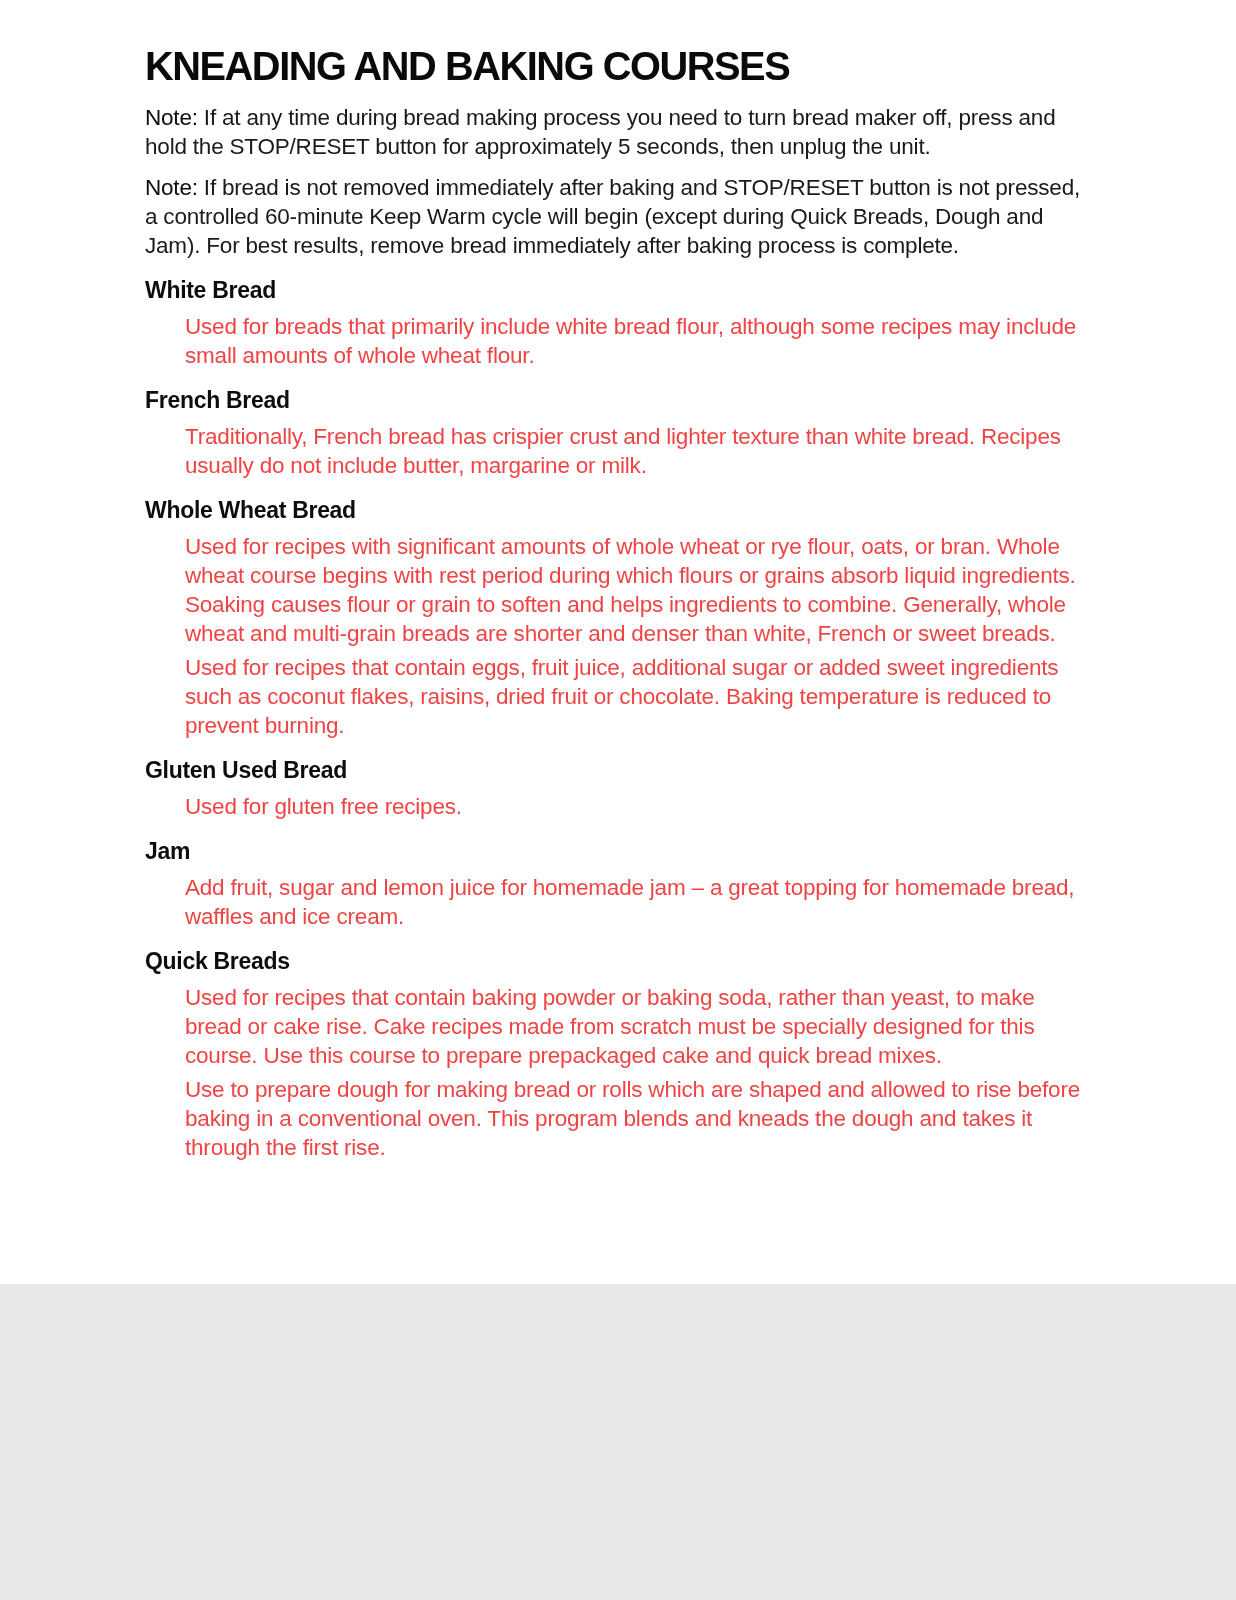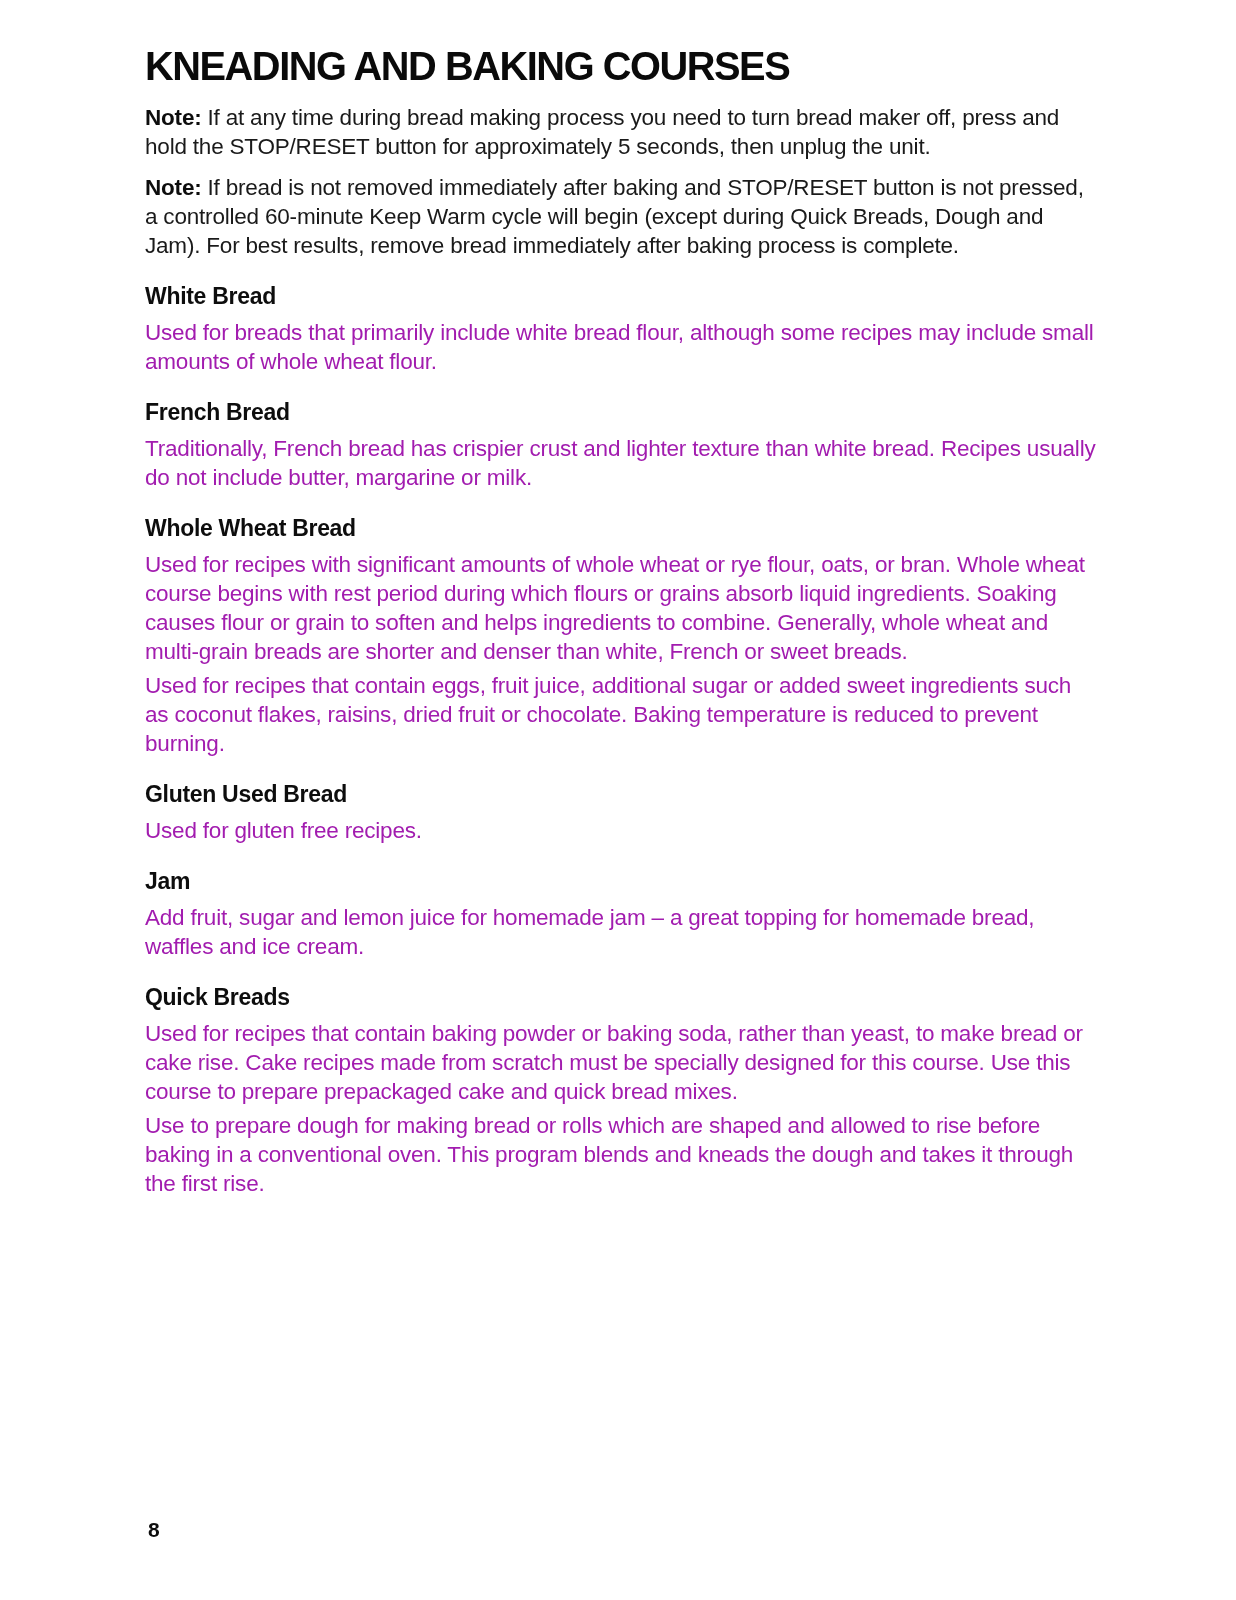--- a/index.html
+++ b/index.html
@@ -2,21 +2,21 @@
 <html><head>
 <meta charset="utf-8">
 <style>
   * { margin: 0; padding: 0; box-sizing: border-box; }
   html, body { background: #e8e8e8; }
   body { font-family: "Liberation Sans", sans-serif; }
 
   .page {
     position: relative;
     width: 1236px;
-    height: 1600px;
+    height: 1284px;
     margin: 0 auto;
     background: #ffffff;
     color: #161616;
     overflow: hidden;
   }
 
   .content {
     position: absolute;
     left: 145px;
     top: 44px;
@@ -37,40 +37,41 @@
 
   .para {
     font-size: 22.5px;
     line-height: 29px;
     letter-spacing: -0.2px;
     margin-bottom: 12px;
     color: #1a1a1a;
   }
 
   .para .note-label {
-    font-weight: 700;
+    font-weight: 400;
     color: #0d0d0d;
   }
 
   .section-heading {
     font-size: 23px;
     font-weight: 700;
     letter-spacing: -0.3px;
     color: #0d0d0d;
     line-height: 29px;
-    margin-top: 22px;
+    margin-top: 16px;
     margin-bottom: 7px;
   }
 
   .section-body {
     font-size: 22.5px;
     line-height: 29px;
     letter-spacing: -0.2px;
-    color: #a21caf;
+    color: #ef4444;
     margin-bottom: 5px;
+    margin-left: 40px;
   }
 
   .page-number {
     position: absolute;
     left: 148px;
     top: 1518px;
     font-size: 21px;
     font-weight: 700;
     color: #0d0d0d;
   }

